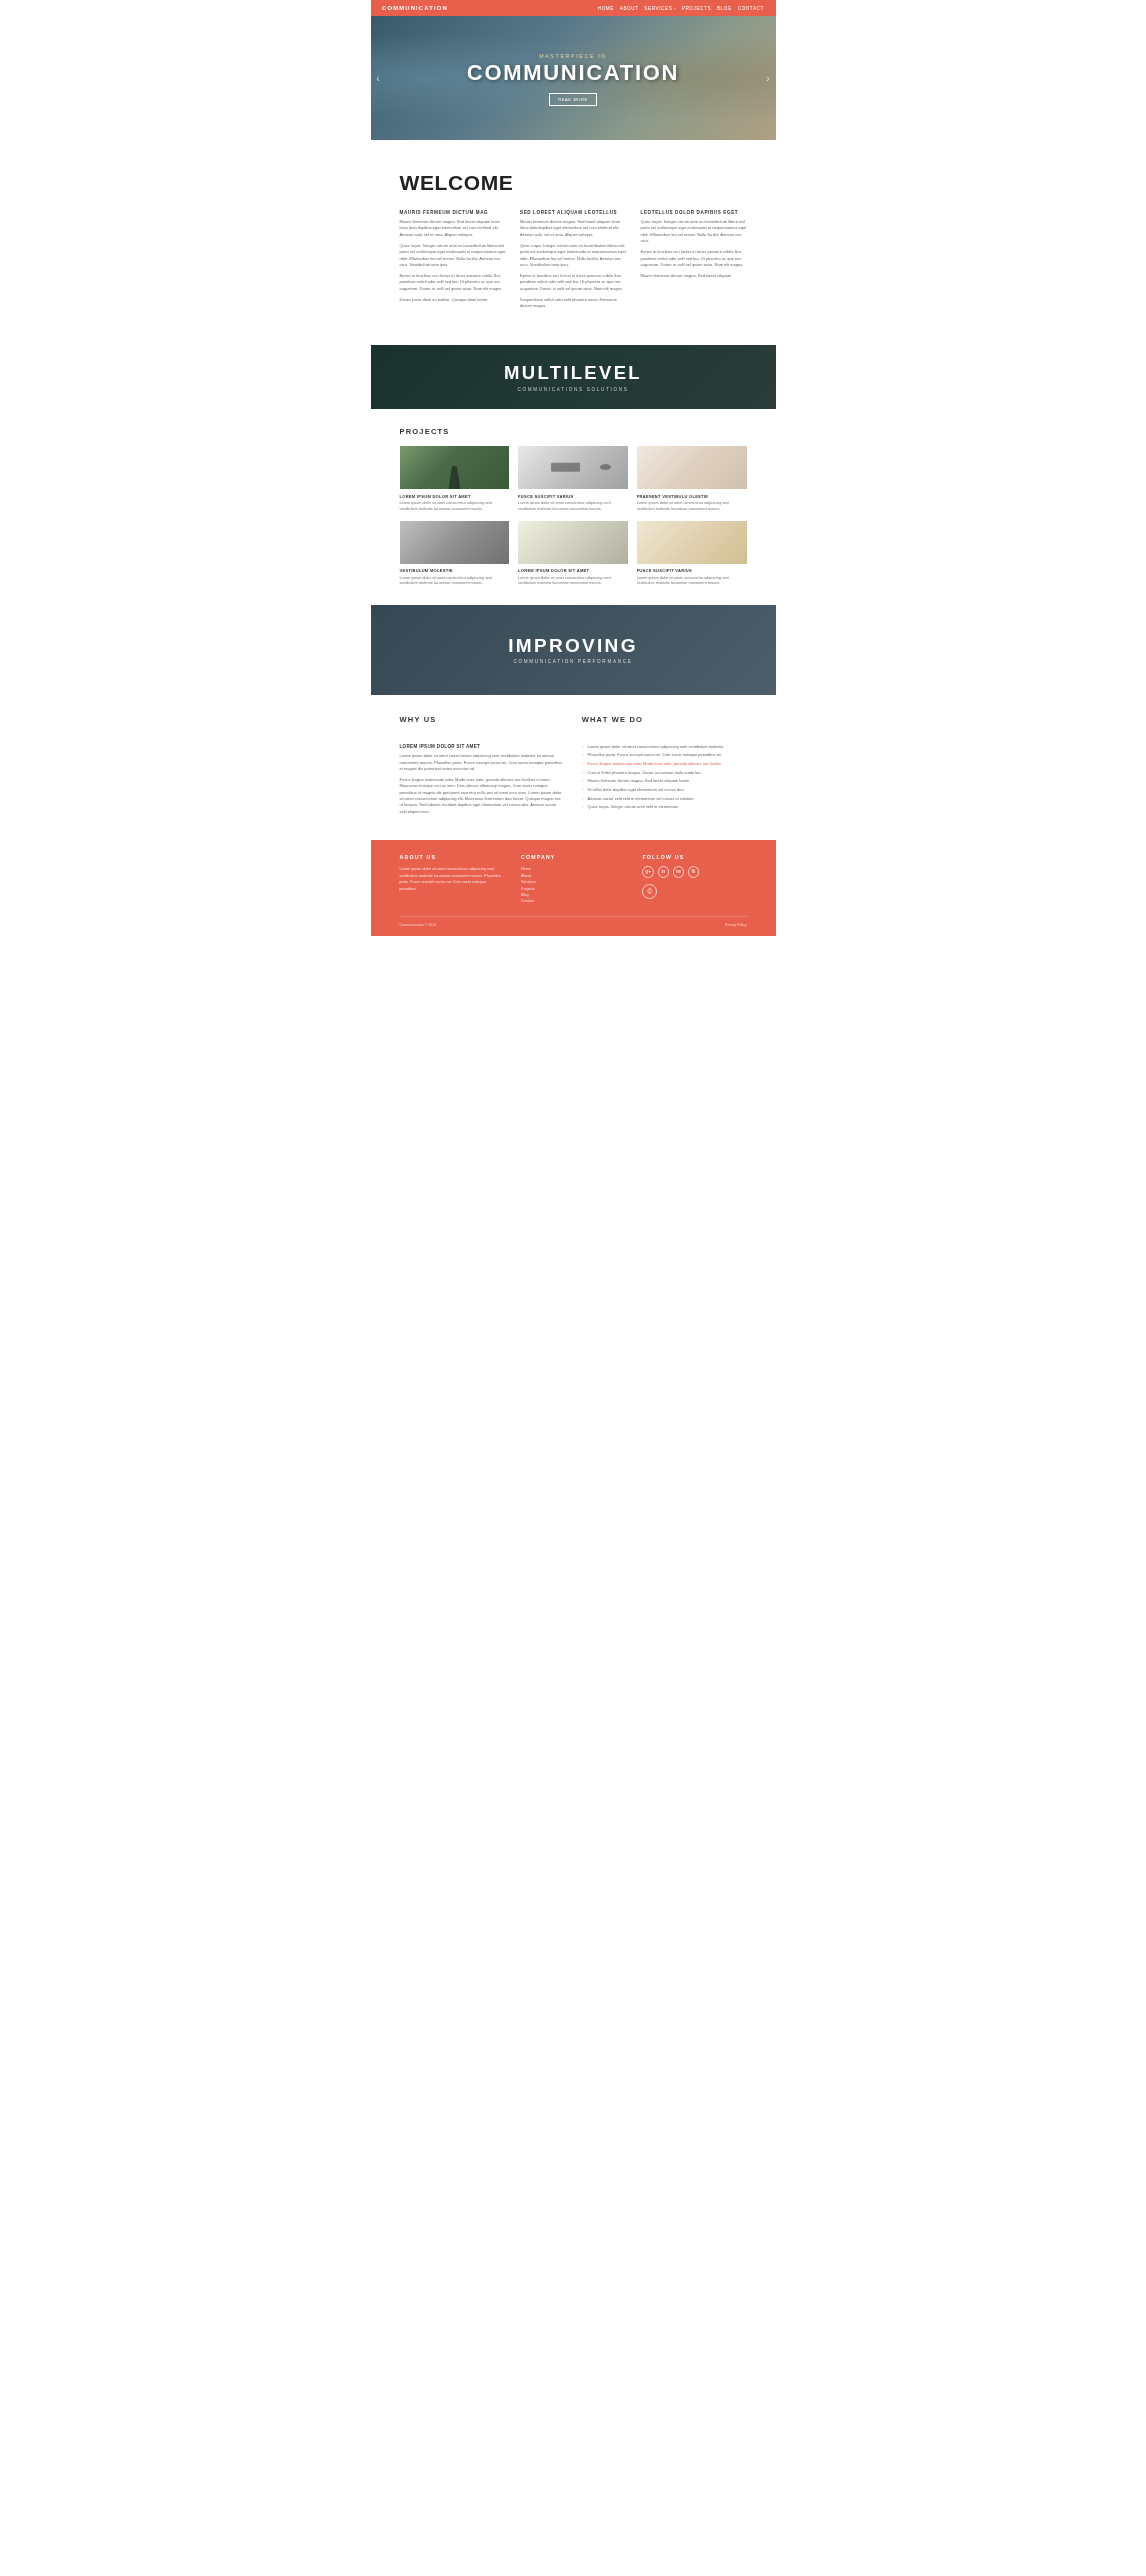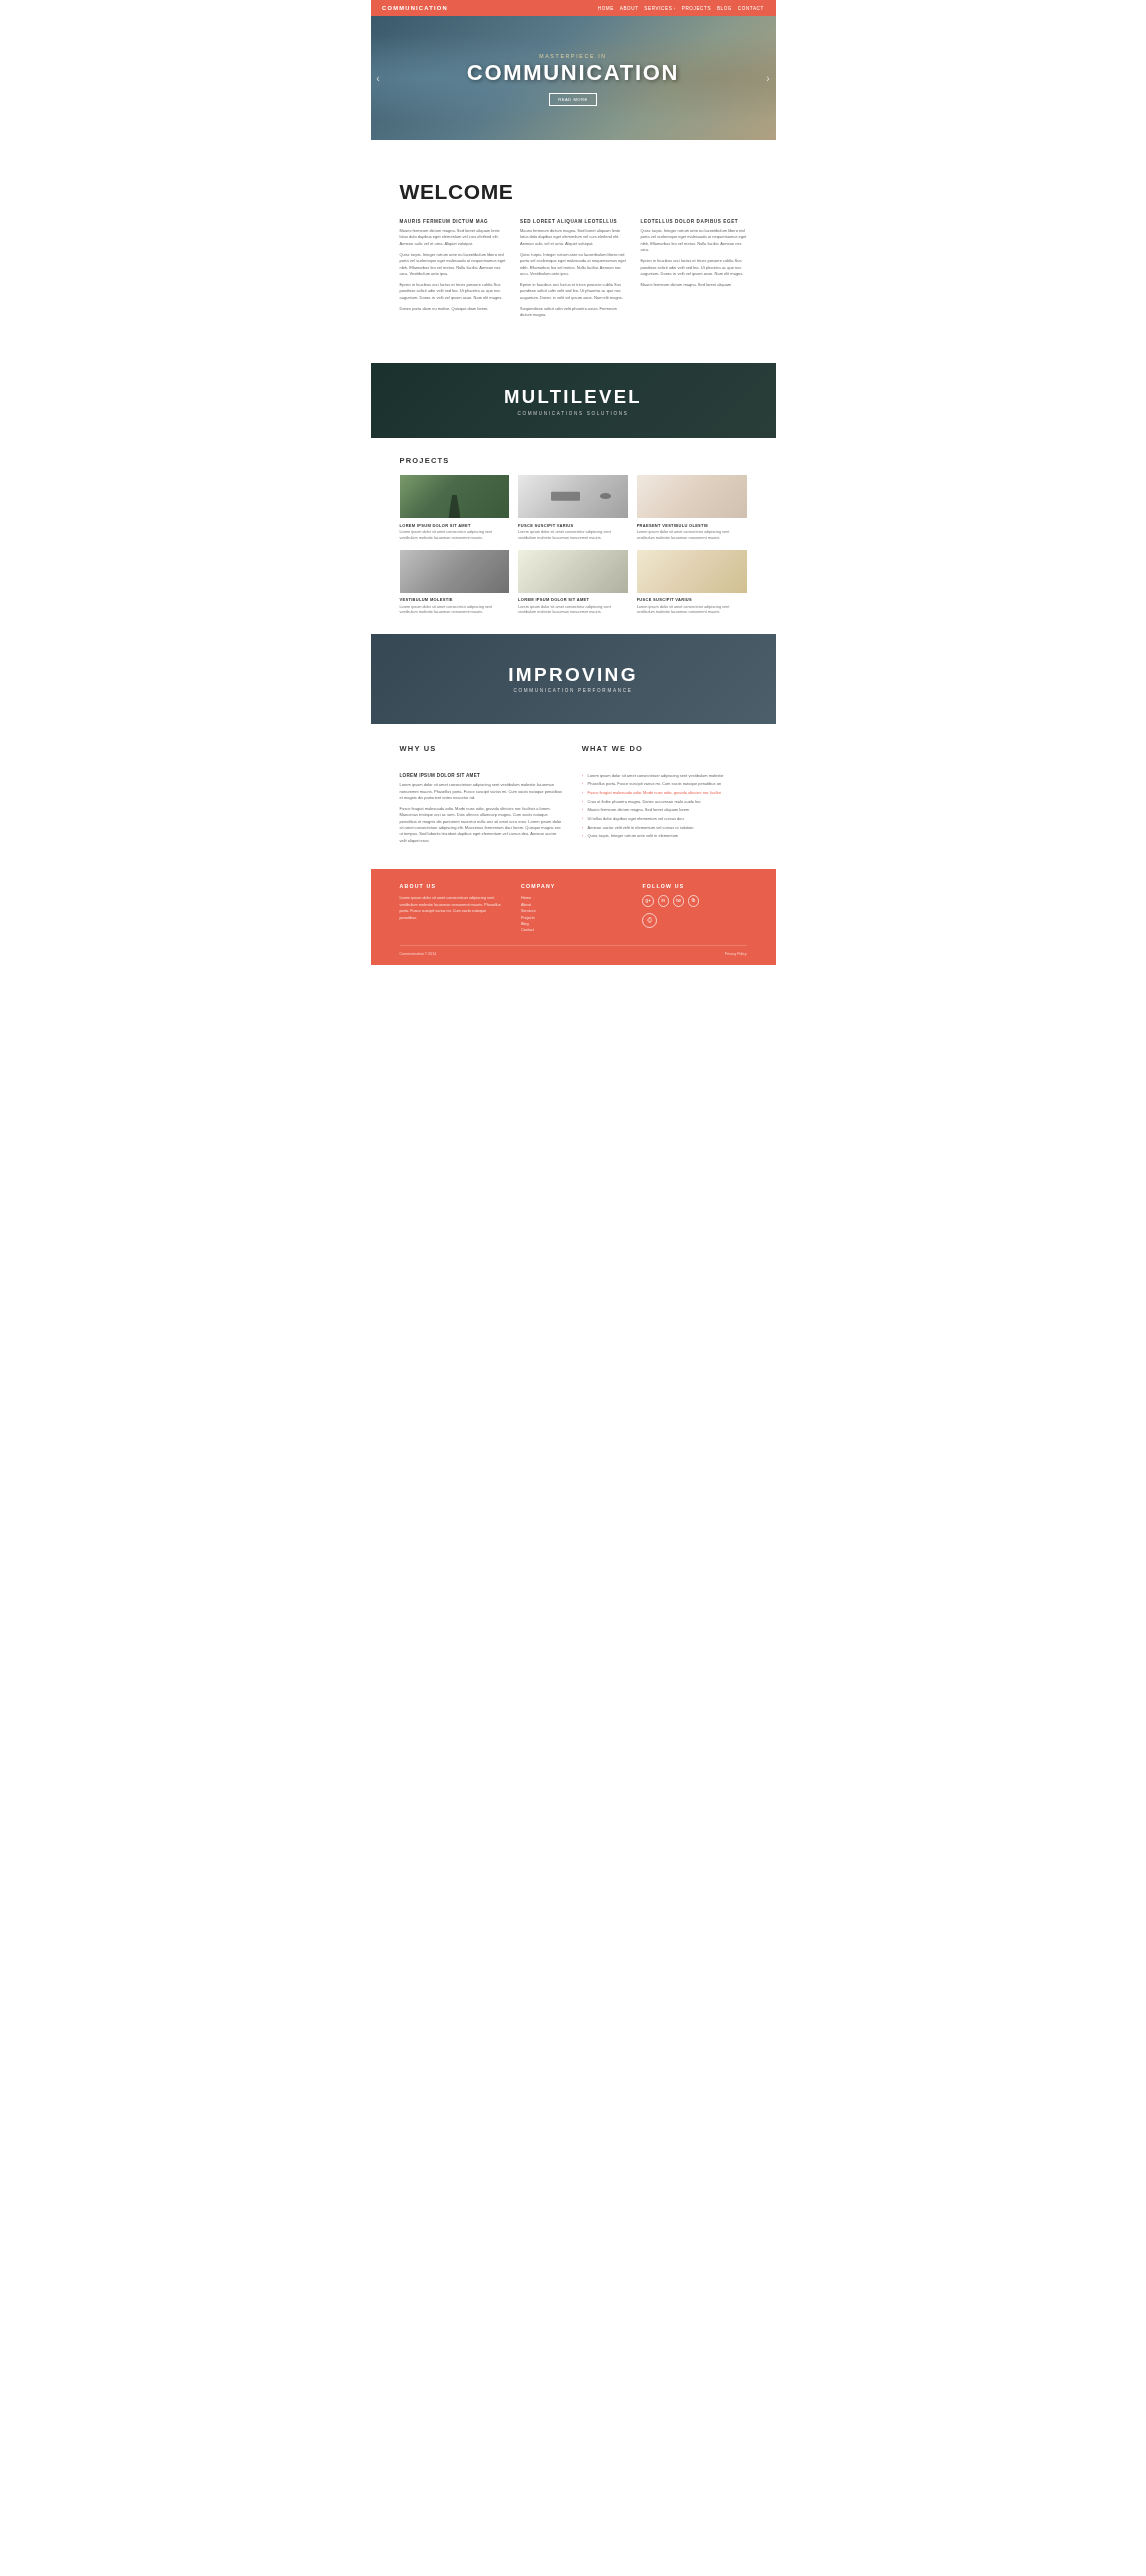--- a/index.html
+++ b/index.html
@@ -89,21 +89,21 @@
       font-size: 10.4px;
       cursor: pointer;
       z-index: 3;
       opacity: 0.7;
     }
     .hero-arrow-left { left: 5.8px; }
     .hero-arrow-right { right: 5.8px; }
 
     
     .welcome-section {
-      padding: 40px 29px;
+      padding: 31px 29px;
       background: #fff;
     }
     .welcome-title {
       font-size: 21px;
       font-weight: bold;
       color: #222;
       margin-bottom: 14.5px;
       letter-spacing: 0.6px;
     }
     .welcome-cols {
@@ -125,21 +125,21 @@
       font-size: 4px;
       color: #666;
       line-height: 1.6;
       margin-bottom: 4.6px;
     }
 
     
     .multilevel-banner {
       background: linear-gradient(rgba(20,40,40,0.75), rgba(20,40,40,0.75)),
                   linear-gradient(135deg, #2a4a3a 0%, #4a6a5a 50%, #6a7a6a 100%);
-      height: 75px;
+      height: 64px;
       display: flex;
       align-items: center;
       justify-content: center;
       text-align: center;
     }
     .multilevel-title {
       color: #fff;
       font-size: 18.5px;
       font-weight: bold;
       letter-spacing: 2.3px;

